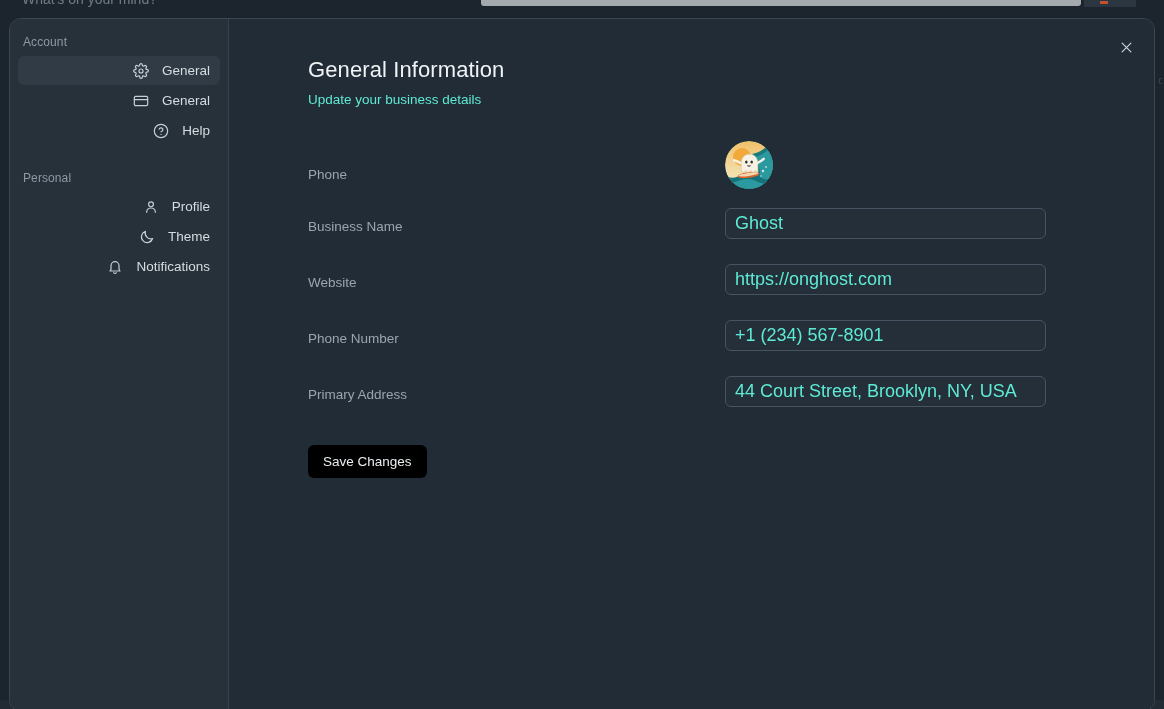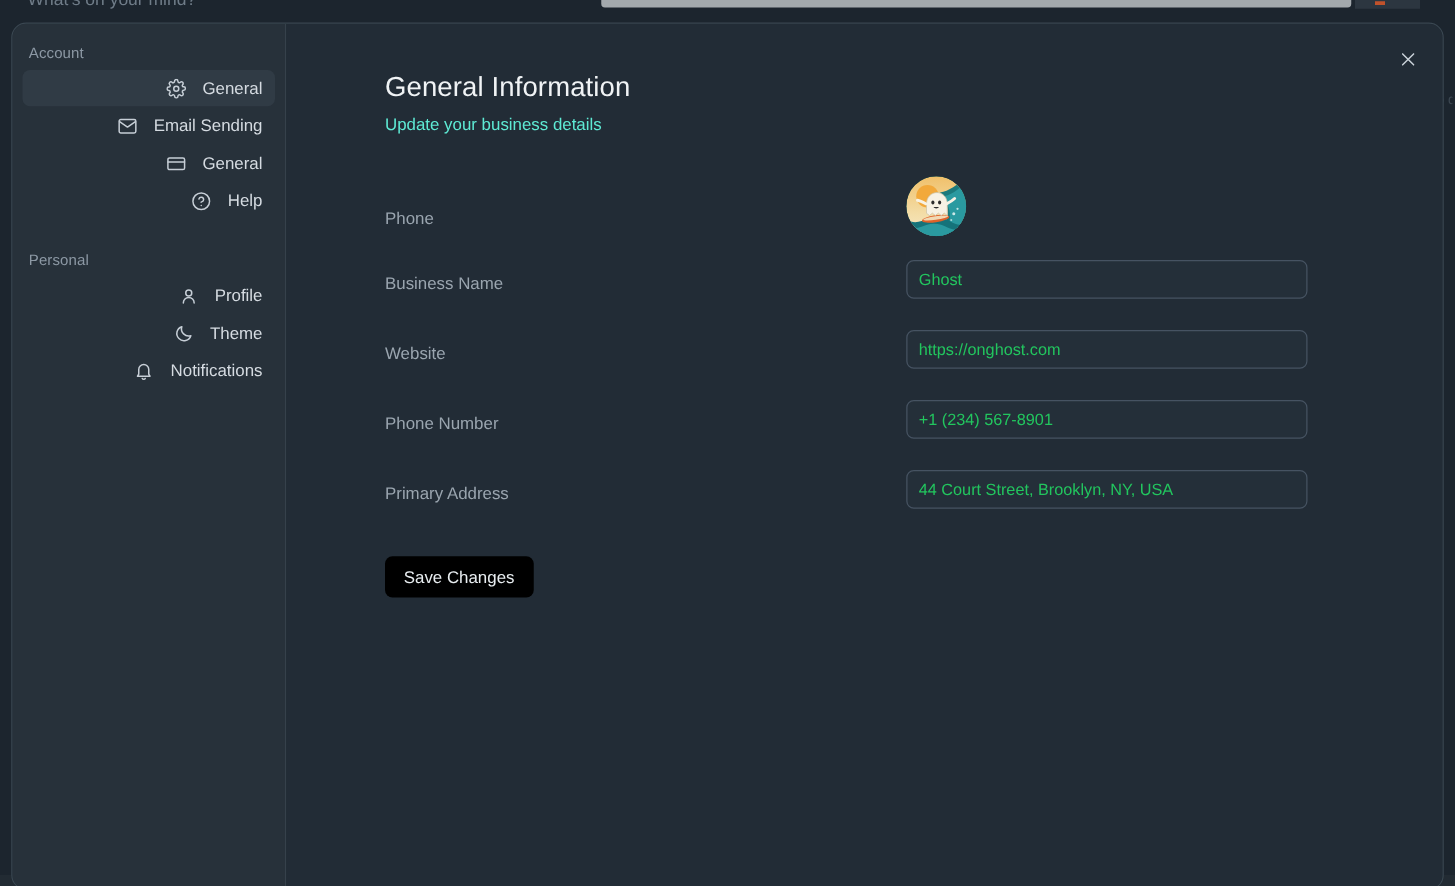--- a/index.html
+++ b/index.html
@@ -208,22 +208,22 @@
   }
   .avatar svg { display:block; width: 48px; height: 48px; }
 
   .text-input {
     width: 321px;
     height: 31px;
     box-sizing: border-box;
     background: #242f39;
     border: 1px solid #465362;
     border-radius: 6px;
-    color: #22c55e;
-    font-size: 13px;
+    color: #5eead4;
+    font-size: 18px;
     font-family: "Liberation Sans", sans-serif;
     padding: 0 9px;
     outline: none;
   }
   .text-input::placeholder { color: #6d7984; }
 
   #save-btn {
     margin-top: 13px;
     background: #000000;
     color: #e9eef1;
@@ -259,29 +259,20 @@
     <div class="nav-item active">
       <span class="ico">
         <svg viewBox="0 0 24 24" fill="none" stroke="currentColor" stroke-width="1.8" stroke-linecap="round" stroke-linejoin="round">
           <circle cx="12" cy="12" r="3"></circle>
           <path d="M19.4 15a1.65 1.65 0 0 0 .33 1.82l.06.06a2 2 0 1 1-2.83 2.83l-.06-.06a1.65 1.65 0 0 0-1.82-.33 1.65 1.65 0 0 0-1 1.51V21a2 2 0 1 1-4 0v-.09A1.65 1.65 0 0 0 9 19.4a1.65 1.65 0 0 0-1.82.33l-.06.06a2 2 0 1 1-2.83-2.83l.06-.06A1.65 1.65 0 0 0 4.6 15a1.65 1.65 0 0 0-1.51-1H3a2 2 0 1 1 0-4h.09A1.65 1.65 0 0 0 4.6 9a1.65 1.65 0 0 0-.33-1.82l-.06-.06a2 2 0 1 1 2.83-2.83l.06.06A1.65 1.65 0 0 0 9 4.6a1.65 1.65 0 0 0 1-1.51V3a2 2 0 1 1 4 0v.09a1.65 1.65 0 0 0 1 1.51 1.65 1.65 0 0 0 1.82-.33l.06-.06a2 2 0 1 1 2.83 2.83l-.06.06A1.65 1.65 0 0 0 19.4 9c.14.36.47.61.86.66H21a2 2 0 1 1 0 4h-.09a1.65 1.65 0 0 0-1.51 1z"></path>
         </svg>
       </span>
       <span class="lbl">General</span>
     </div>
 
-    <div class="nav-item">
-      <span class="ico">
-        <svg viewBox="0 0 24 24" fill="none" stroke="currentColor" stroke-width="1.8" stroke-linecap="round" stroke-linejoin="round">
-          <rect x="2" y="4" width="20" height="16" rx="2"></rect>
-          <path d="M2.5 6.5 12 13l9.5-6.5"></path>
-        </svg>
-      </span>
-      <span class="lbl">Email Sending</span>
-    </div>
 
     <div class="nav-item">
       <span class="ico">
         <svg viewBox="0 0 24 24" fill="none" stroke="currentColor" stroke-width="1.8" stroke-linecap="round" stroke-linejoin="round">
           <rect x="2" y="5" width="20" height="14" rx="2"></rect>
           <path d="M2 10h20"></path>
         </svg>
       </span>
       <span class="lbl">General</span>
     </div>

